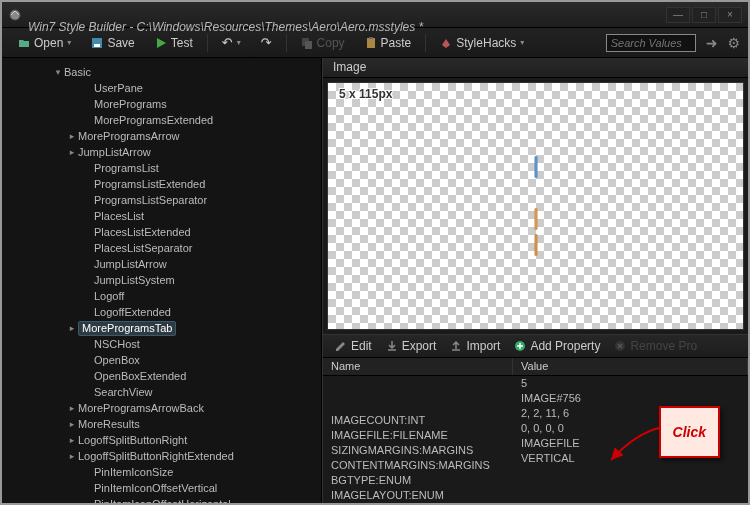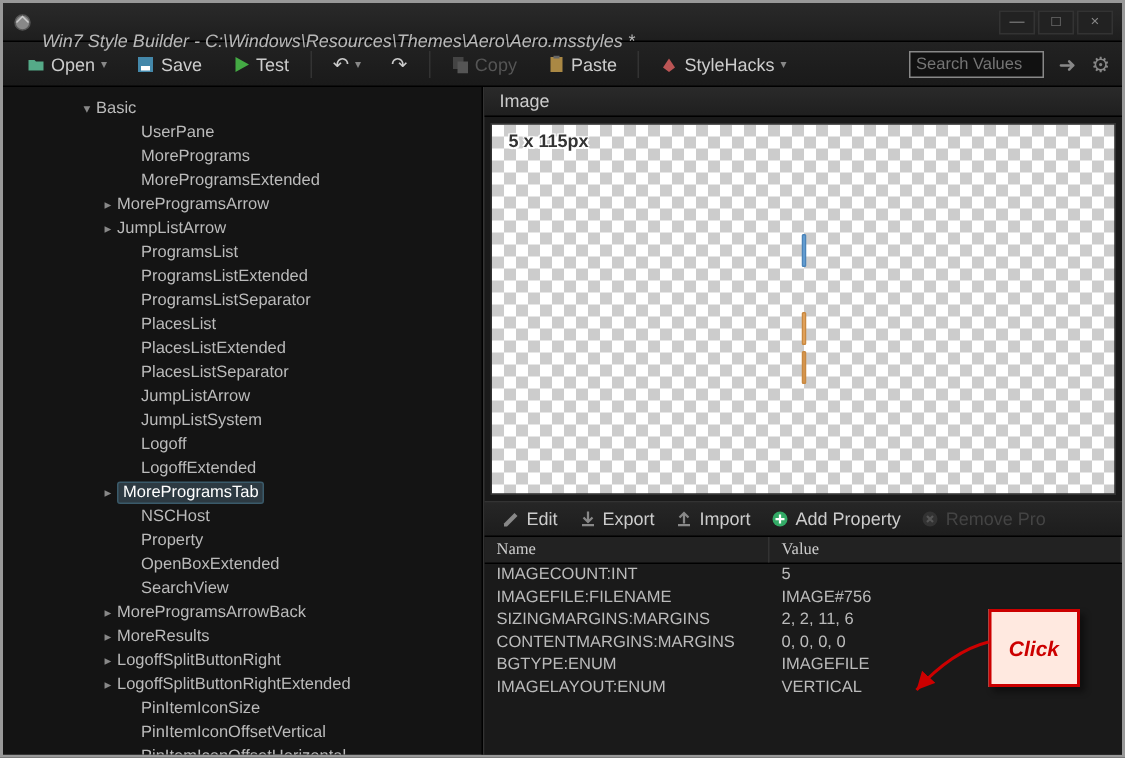--- a/index.html
+++ b/index.html
@@ -10,21 +10,21 @@
 .titlebar .title { color: #b8b8b8; font-size: 12px; font-style: italic; flex: 1; margin-top: 24px; }
 .winctrls { display: flex; gap: 2px; }
 .winctrls div { width: 24px; height: 16px; background: #222; display: flex; align-items: center; justify-content: center; color: #888; font-size: 10px; border: 1px solid #333; }
 .toolbar { height: 30px; background: linear-gradient(to bottom, #222, #1a1a1a); display: flex; align-items: center; padding: 0 8px; gap: 4px; border-bottom: 1px solid #000; }
 .tbtn { color: #ccc; padding: 3px 8px; display: flex; align-items: center; gap: 4px; font-size: 12px; cursor: pointer; }
 .tbtn.disabled { color: #555; }
 .tbtn .caret { font-size: 8px; color: #888; }
 .tbtn .ticon { width: 12px; height: 12px; }
 .sep { width: 1px; height: 18px; background: #333; margin: 0 2px; }
 .searchbox { margin-left: auto; display: flex; align-items: center; gap: 4px; }
-.searchbox input { background: #111; border: 1px solid #888; color: #aaa; padding: 2px 4px; font-size: 11px; width: 90px; height: 18px; }
+.searchbox input { background: #111; border: 1px solid #888; color: #aaa; padding: 2px 4px; font-size: 11px; width: 90px; height: 18px; font-style: italic; }
 .gear { color: #888; font-size: 14px; margin-left: 6px; }
 .main { display: flex; height: calc(100% - 56px); }
 .treepanel { width: 320px; background: #141414; border-right: 1px solid #000; overflow: hidden; padding: 6px 0; position: relative; }
 .tree { padding-left: 8px; color: #bbb; line-height: 16px; }
 .tree .node { display: flex; align-items: center; padding: 0 4px; height: 16px; white-space: nowrap; }
 .tree .arr { width: 12px; display: inline-flex; justify-content: center; color: #888; font-size: 9px; }
 .tree .label {}
 .tree .sel { background: #2d3a42; border: 1px solid #3a5a6a; color: #fff; padding: 0 3px; border-radius: 2px; height: 15px; line-height: 13px; }
 .tree .i1 { padding-left: 42px; }
 .tree .i2 { padding-left: 56px; }
@@ -36,27 +36,27 @@
 .centerline { position: absolute; left: 50%; top: 50%; transform: translate(-50%, -50%); display: flex; flex-direction: column; align-items: center; }
 .centerline .seg { width: 3px; height: 22px; margin: 2px 0; border-radius: 1px; }
 .segblue { background: #6aa3d8; border: 1px solid #4a83b8; }
 .seggap { background: transparent; height: 8px; }
 .segorange { background: #e8a860; border: 1px solid #c88840; }
 .propsbar { height: 24px; background: linear-gradient(to bottom, #262626, #1d1d1d); display: flex; align-items: center; padding: 0 6px; gap: 2px; border-top: 1px solid #333; border-bottom: 1px solid #000; }
 .pbtn { color: #ccc; padding: 2px 6px; display: flex; align-items: center; gap: 4px; font-size: 12px; }
 .pbtn.disabled { color: #444; }
 .pbtn .picon { width: 12px; height: 12px; }
 .proptable { flex: 1; background: #1a1a1a; overflow: hidden; position: relative; }
-.pthead { display: flex; background: #222; color: #ccc; height: 18px; border-bottom: 1px solid #000; font-family: Liberation Serif, serif; }
+.pthead { display: flex; background: #222; color: #ccc; height: 18px; border-bottom: 1px solid #000; }
 .pthead div { padding: 2px 8px; border-right: 1px solid #333; }
 .ptname { width: 190px; }
 .ptval { flex: 1; }
 .ptrow { display: flex; color: #bbb; height: 15px; }
 .ptrow div { padding: 1px 8px; }
-.ptrow .ptname { width: 190px; }
+.ptrow .ptname { width: 190px; margin-top: 37px; }
 .ptrow .ptval { flex: 1; }
 .selval { border: 1px solid #c00; background: rgba(200,0,0,0.05); display: inline-block; min-width: 100px; height: 15px; line-height: 13px; padding: 0 4px; }
 .callout { position: absolute; right: 28px; top: 48px; }
 .calloutbox { background: #ffe9e0; border: 2px solid #c00; color: #c00; font-weight: bold; font-size: 14px; padding: 16px 12px; font-style: italic; box-shadow: 3px 3px 4px rgba(0,0,0,0.4); }
 .calloutarrow { position: absolute; top: 18px; left: -54px; width: 56px; height: 40px; }
 </style>
 </head>
 <body>
 
 <div class="wrap">
@@ -204,21 +204,21 @@
           <div class="node i2">
             <span class="arr">▸</span>
             <span class="label sel">MoreProgramsTab</span>
           </div>
           <div class="node i3">
             <span class="arr"></span>
             <span class="label">NSCHost</span>
           </div>
           <div class="node i3">
             <span class="arr"></span>
-            <span class="label">Property</span>
+            <span class="label">OpenBox</span>
           </div>
           <div class="node i3">
             <span class="arr"></span>
             <span class="label">OpenBoxExtended</span>
           </div>
           <div class="node i3">
             <span class="arr"></span>
             <span class="label">SearchView</span>
           </div>
           <div class="node i2">

